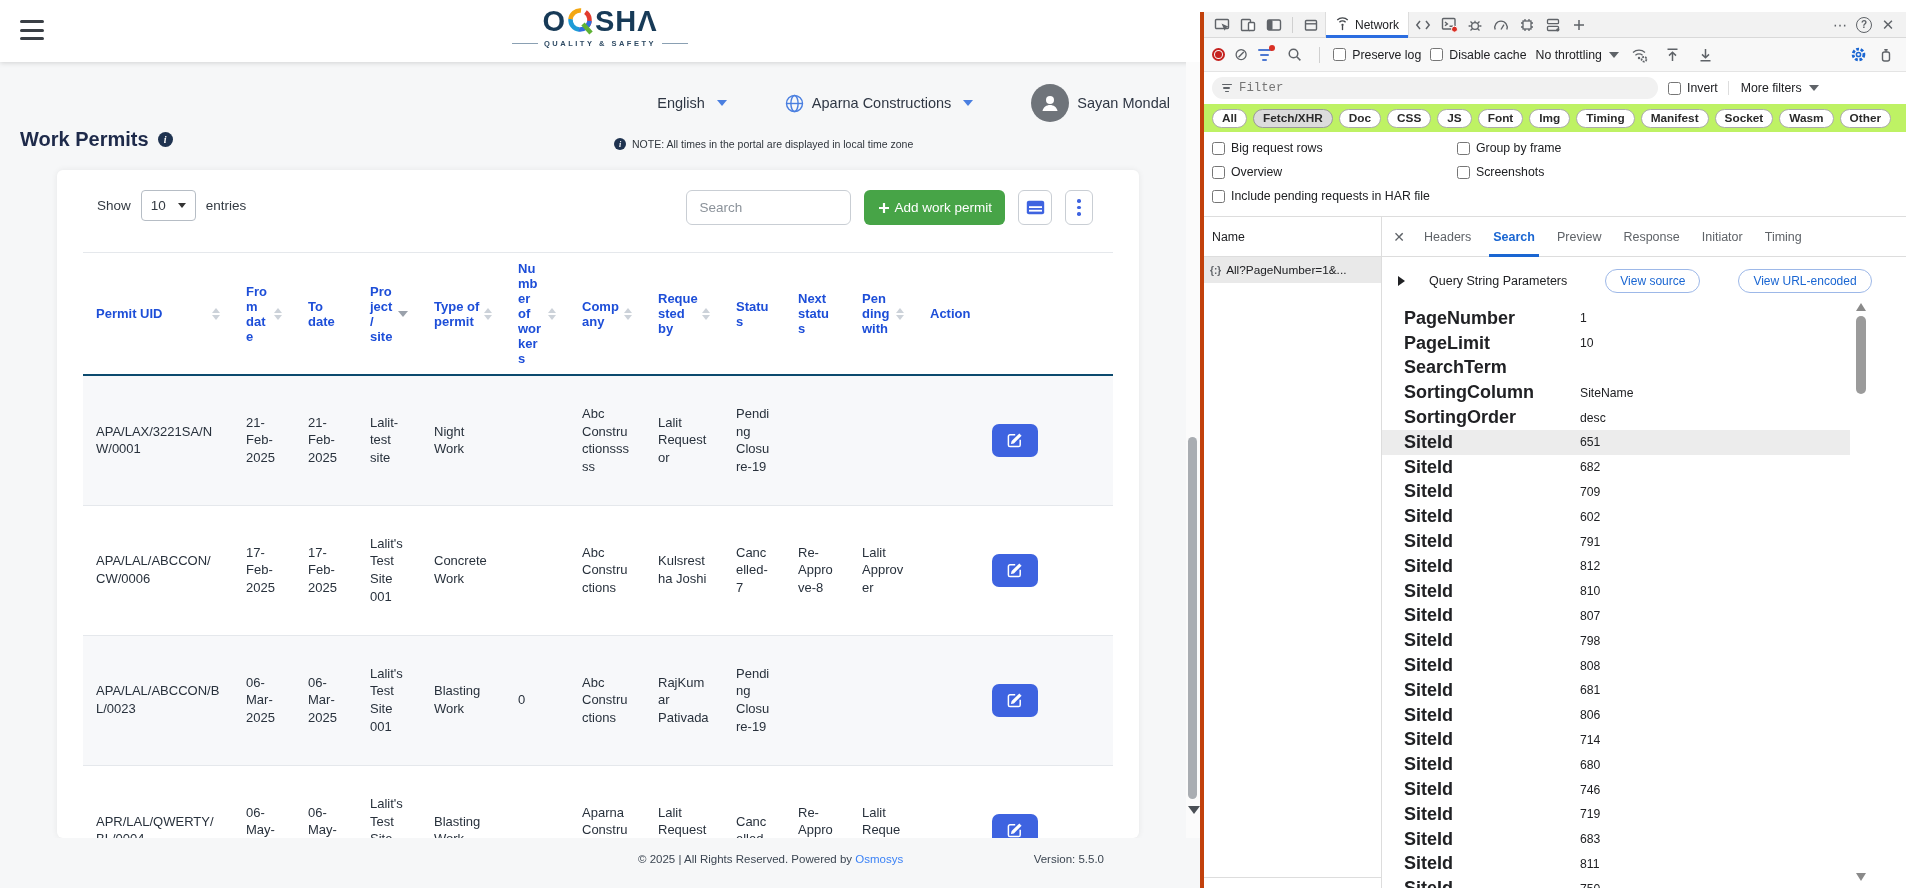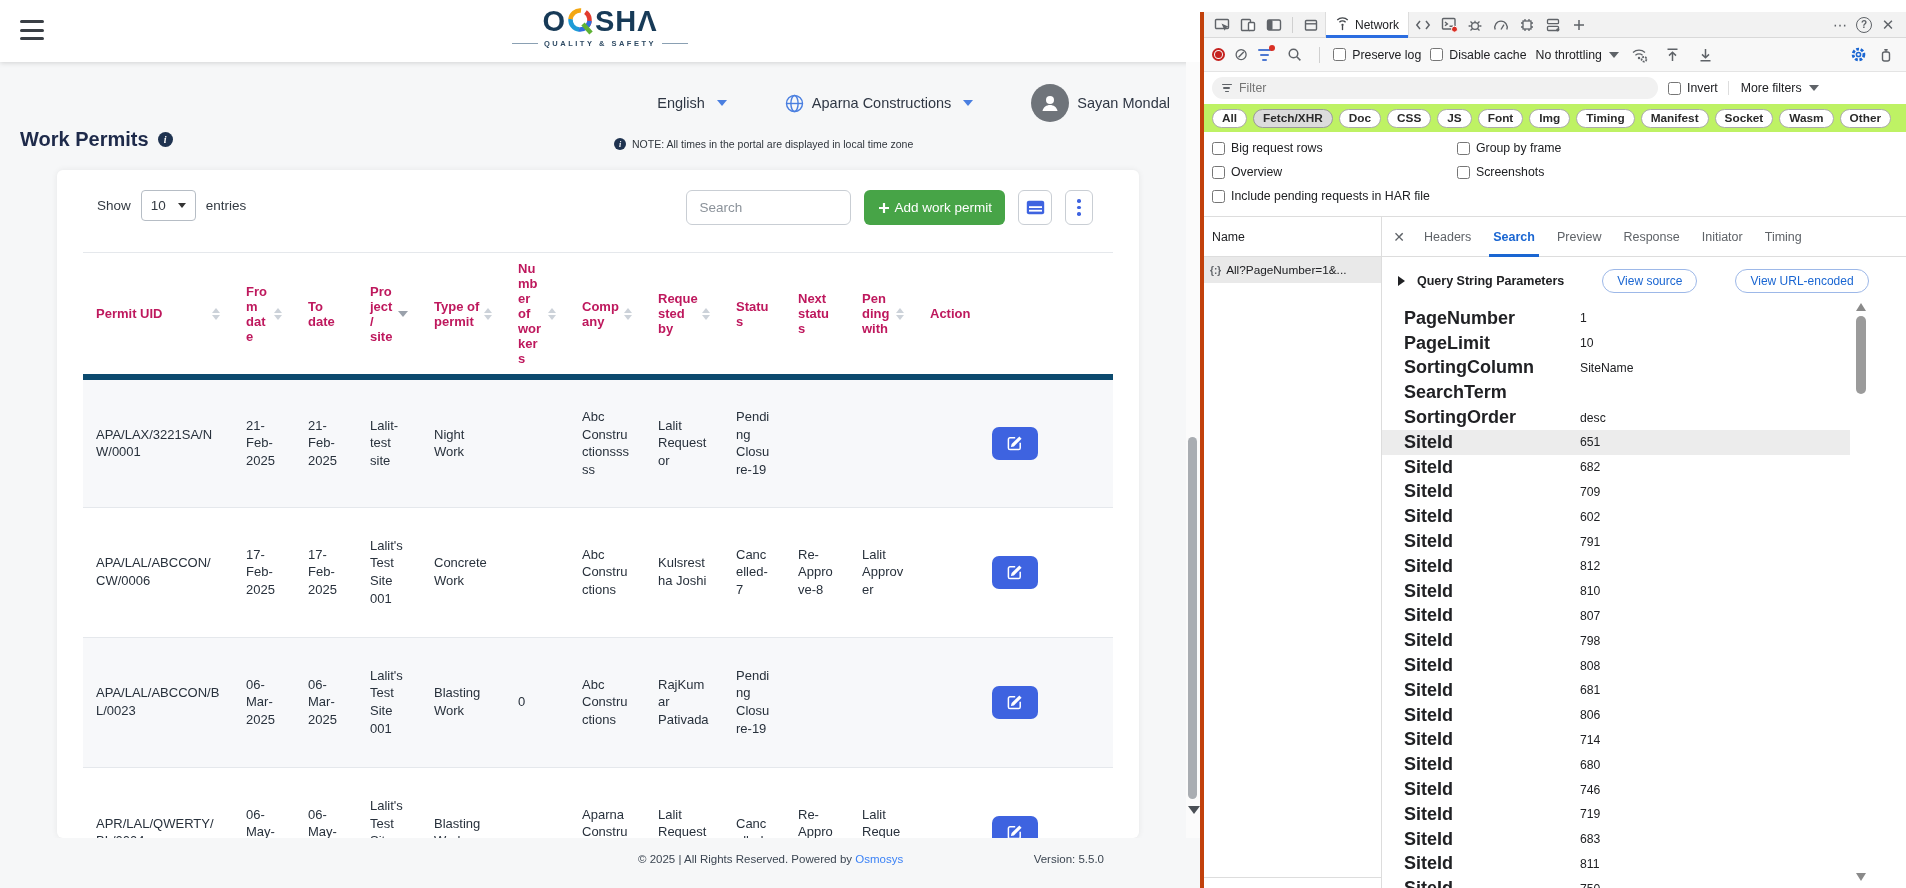--- a/index.html
+++ b/index.html
@@ -33,21 +33,21 @@
   .select-box .sel-caret{width:0;height:0;border-left:4.5px solid transparent;border-right:4.5px solid transparent;border-top:5.5px solid #333;margin-left:8px}
   .ctl-right{display:flex;align-items:center;gap:13px}
   .search-input{width:165px;height:35px;border:1px solid #c9ced4;border-radius:6px;padding:0 12px;font-size:13.5px;font-family:"Liberation Sans",sans-serif;color:#333;outline:none}
   .search-input::placeholder{color:#8b929a}
   .btn-add{height:35px;background:#47a447;border:none;border-radius:6px;color:#fff;font-size:13.5px;font-weight:500;padding:0 13px;display:flex;align-items:center;gap:3px;cursor:pointer;font-family:"Liberation Sans",sans-serif}
   .btn-icon{height:35px;width:34px;background:#fff;border:1px solid #c9ced4;border-radius:6px;display:flex;align-items:center;justify-content:center;cursor:pointer}
   .btn-kebab{height:35px;width:28px;background:#fff;border:1px solid #c9ced4;border-radius:6px;display:flex;flex-direction:column;align-items:center;justify-content:center;gap:3px;cursor:pointer}
   .btn-kebab i{width:3.5px;height:3.5px;border-radius:50%;background:#3e63e0}
   table.permits{border-collapse:collapse;table-layout:fixed;width:1030px;margin-left:26px}
   table.permits th,table.permits td{border-top:1px solid #e5e8ec;vertical-align:middle;text-align:left;padding:8px 13px;overflow-wrap:anywhere;word-break:break-word}
-  table.permits thead th{height:104px;color:#be185d;font-weight:600;font-size:13px;border-bottom:6px solid #0c4a6e}
+  table.permits thead th{height:104px;color:#1d4ed8;font-weight:600;font-size:13px;border-bottom:2px solid #0c4a6e}
   table.permits tbody td{height:130px;font-size:13px;color:#28313c;line-height:1.35}
   table.permits tbody tr:nth-child(odd){background:#f7f8fa}
   .hcell{display:flex;align-items:center;justify-content:space-between;gap:4px}
   .sorts{display:inline-flex;flex-direction:column;gap:2px;flex:none}
   .tri-up{width:0;height:0;border-left:4px solid transparent;border-right:4px solid transparent;border-bottom:5px solid #ccd2d9}
   .tri-dn{width:0;height:0;border-left:4px solid transparent;border-right:4px solid transparent;border-top:5px solid #ccd2d9}
   .tri-desc{width:0;height:0;border-left:5px solid transparent;border-right:5px solid transparent;border-top:6px solid #9aa1ab;flex:none}
   .btn-edit{width:46px;height:33px;border:none;border-radius:7px;background:#3e63e0;display:flex;align-items:center;justify-content:center;cursor:pointer;margin:0 auto}
   .col-action{text-align:center}
   .app-footer{position:absolute;left:0;top:838px;width:1200px;height:50px;background:#f6f7f8;font-size:11.5px;color:#3c4652;z-index:3}
@@ -75,21 +75,21 @@
   .filter-ic b:nth-child(1){top:1px;width:13px}
   .filter-ic b:nth-child(2){top:6px;width:9px;left:3px}
   .filter-ic b:nth-child(3){top:11px;width:5px;left:5px}
   .filter-ic i{position:absolute;right:-2px;top:-3px;width:6px;height:6px;border-radius:50%;background:#d93025}
   .chk{display:flex;align-items:center;gap:6px;cursor:pointer;color:#202124;font-size:12.3px}
   .box{width:13px;height:13px;border:1px solid #767676;border-radius:2.5px;background:#fff;flex:none}
   .throttle{display:flex;align-items:center;gap:7px;cursor:pointer;color:#202124;font-size:12.3px}
   .dn-caret{width:0;height:0;border-left:5px solid transparent;border-right:5px solid transparent;border-top:6px solid #5f6368}
   .dt-filterrow{height:32px;display:flex;align-items:center;padding:0 8px;gap:10px;background:#fff}
   .filter-input{flex:1;height:22px;max-width:446px;background:#f1f1f1;border:none;border-radius:12px;display:flex;align-items:center;gap:7px;padding:0 10px}
-  .filter-input input{border:none;background:transparent;outline:none;font-size:12.3px;width:100%;font-family:Liberation Sans, sans-serif;color:#c2410c}
+  .filter-input input{border:none;background:transparent;outline:none;font-size:12.3px;width:100%;font-family:Liberation Mono, monospace;color:#c2410c}
   .flines{display:flex;flex-direction:column;gap:2px}
   .flines b{height:1.6px;background:#5f6368;border-radius:1px}
   .flines b:nth-child(1){width:10px}.flines b:nth-child(2){width:7px;margin-left:1px}.flines b:nth-child(3){width:4px;margin-left:3px}
   .mf{display:flex;align-items:center;gap:7px;color:#202124;font-size:12.3px;cursor:pointer;border-left:1px solid #ddd;padding-left:12px}
   .dt-chips{height:28px;display:flex;align-items:center;gap:6px;padding:0 8px;background:#bef264}
   .chip{height:19px;padding:0 9px;border:1px solid #ababab;border-radius:10px;display:flex;align-items:center;font-size:11.8px;font-weight:600;color:#2a2a2a;cursor:pointer;background:#fff;flex:none}
   .chip.sel{background:#dcdcdc;border-color:#9a9a9a}
   .dt-options{background:#fff;border-bottom:1px solid #ddd;padding:4px 8px 8px}
   .opt-row{display:flex;height:24px;align-items:center}
   .opt-row .chk{width:245px}
@@ -100,21 +100,21 @@
   .req-icon{color:#5f6368;font-size:10px;font-weight:700;flex:none}
   .req-status{position:absolute;left:0;bottom:0;width:100%;height:30px;border-top:1px solid #ddd;display:flex;align-items:center;gap:14px;padding-left:8px;font-size:11.5px;color:#202124;white-space:nowrap;overflow:hidden;background:#fff}
   .dt-detail{flex:1;position:relative;overflow:hidden}
   .det-tabs{height:40px;border-bottom:1px solid #ddd;display:flex;align-items:center;gap:2px;padding:0 4px}
   .det-close{width:26px;height:26px;display:flex;align-items:center;justify-content:center;color:#5f6368;font-size:14px;cursor:pointer}
   .det-tab{padding:0 10px;height:40px;display:flex;align-items:center;font-size:12.5px;color:#5f6368;cursor:pointer;position:relative;flex:none}
   .det-tab.active{color:#1a66d2;font-weight:600}
   .det-tab.active:after{content:"";position:absolute;left:6px;right:6px;bottom:0;height:2.5px;background:#1a66d2}
   .det-content{position:relative;height:650px;overflow:hidden}
   .qsp-row{display:flex;align-items:center;gap:38px;padding:12px 0 0 16px}
-  .qsp-title{display:flex;align-items:center;gap:12px;font-weight:700;font-size:12.5px;color:#202124}
+  .qsp-title{display:flex;align-items:center;gap:24px;font-weight:400;font-size:12.5px;color:#202124}
   .tri-right{width:0;height:0;border-top:5px solid transparent;border-bottom:5px solid transparent;border-left:7px solid #202124}
   .pill{height:24px;border:1px solid #9db8e8;border-radius:13px;color:#1a66d2;font-size:12px;display:flex;align-items:center;padding:0 14px;cursor:pointer;background:#fff;white-space:nowrap;flex:none}
   .plist{margin-top:13px}
   .prow{height:24.8px;display:flex;align-items:center;padding-left:22px;width:calc(100% - 56px)}
   .prow.hl{background:#ececec}
   .pn{width:176px;font-weight:600;color:#202124;font-size:18px;flex:none}
   .pv{font-size:12.2px;color:#202124}
   .det-vscroll{position:absolute;right:38px;top:46px;bottom:26px;width:13px}
   .det-varrow-up{position:absolute;top:0;left:1px;width:0;height:0;border-left:5.5px solid transparent;border-right:5.5px solid transparent;border-bottom:8px solid #8a8a8a}
   .det-vthumb{position:absolute;top:13px;left:1px;width:10px;height:78px;border-radius:5px;background:#9b9b9b}
@@ -683,26 +683,26 @@
         <div class="plist">
           <div class="prow">
               <span class="pn">PageNumber</span>
               <span class="pv">1</span>
             </div>
           <div class="prow">
               <span class="pn">PageLimit</span>
               <span class="pv">10</span>
             </div>
           <div class="prow">
+              <span class="pn">SearchTerm</span>
+              <span class="pv"></span>
+            </div>
+          <div class="prow">
               <span class="pn">SortingColumn</span>
               <span class="pv">SiteName</span>
-            </div>
-          <div class="prow">
-              <span class="pn">SearchTerm</span>
-              <span class="pv"></span>
             </div>
           <div class="prow">
               <span class="pn">SortingOrder</span>
               <span class="pv">desc</span>
             </div>
           <div class="prow hl">
               <span class="pn">SiteId</span>
               <span class="pv">651</span>
             </div>
           <div class="prow">

